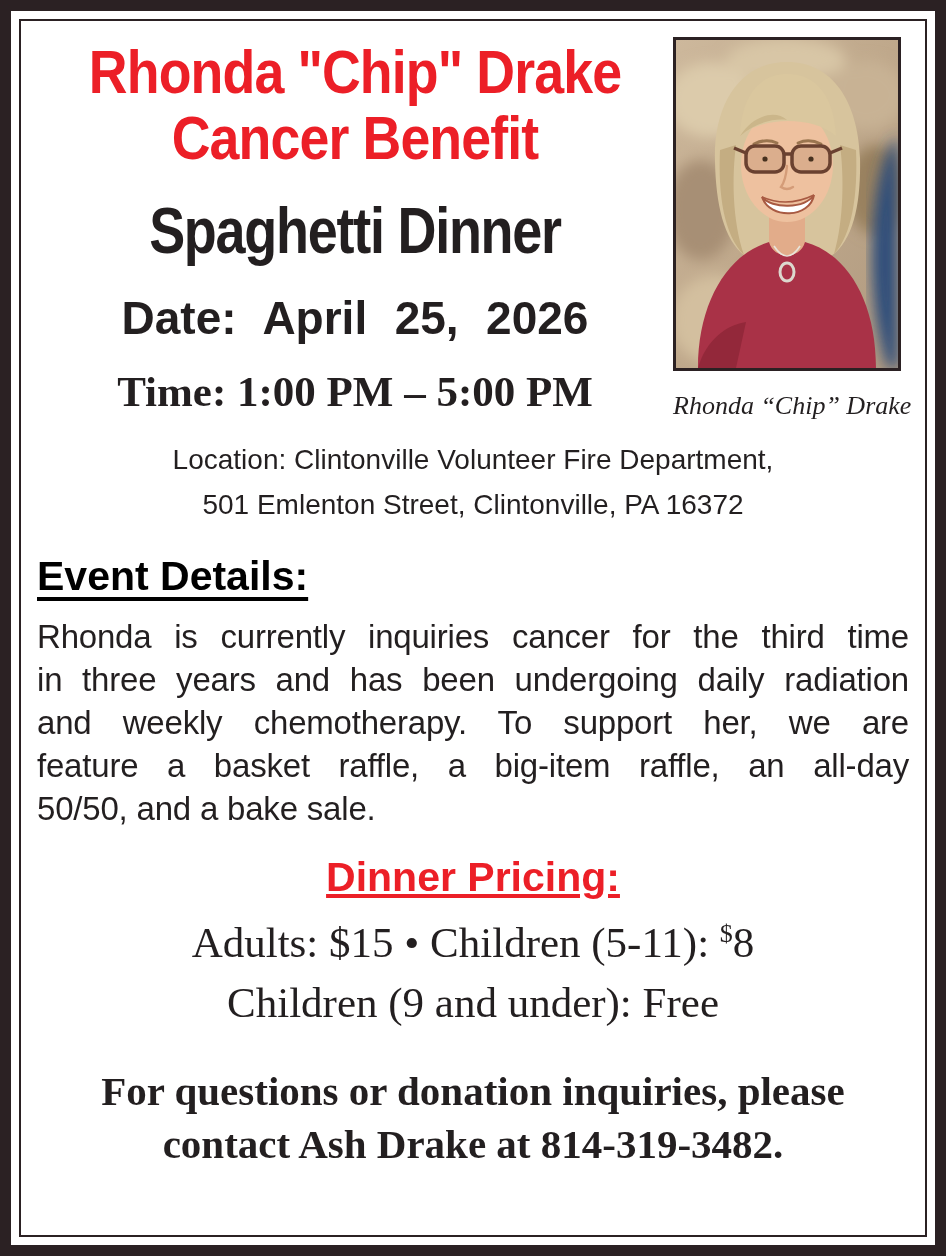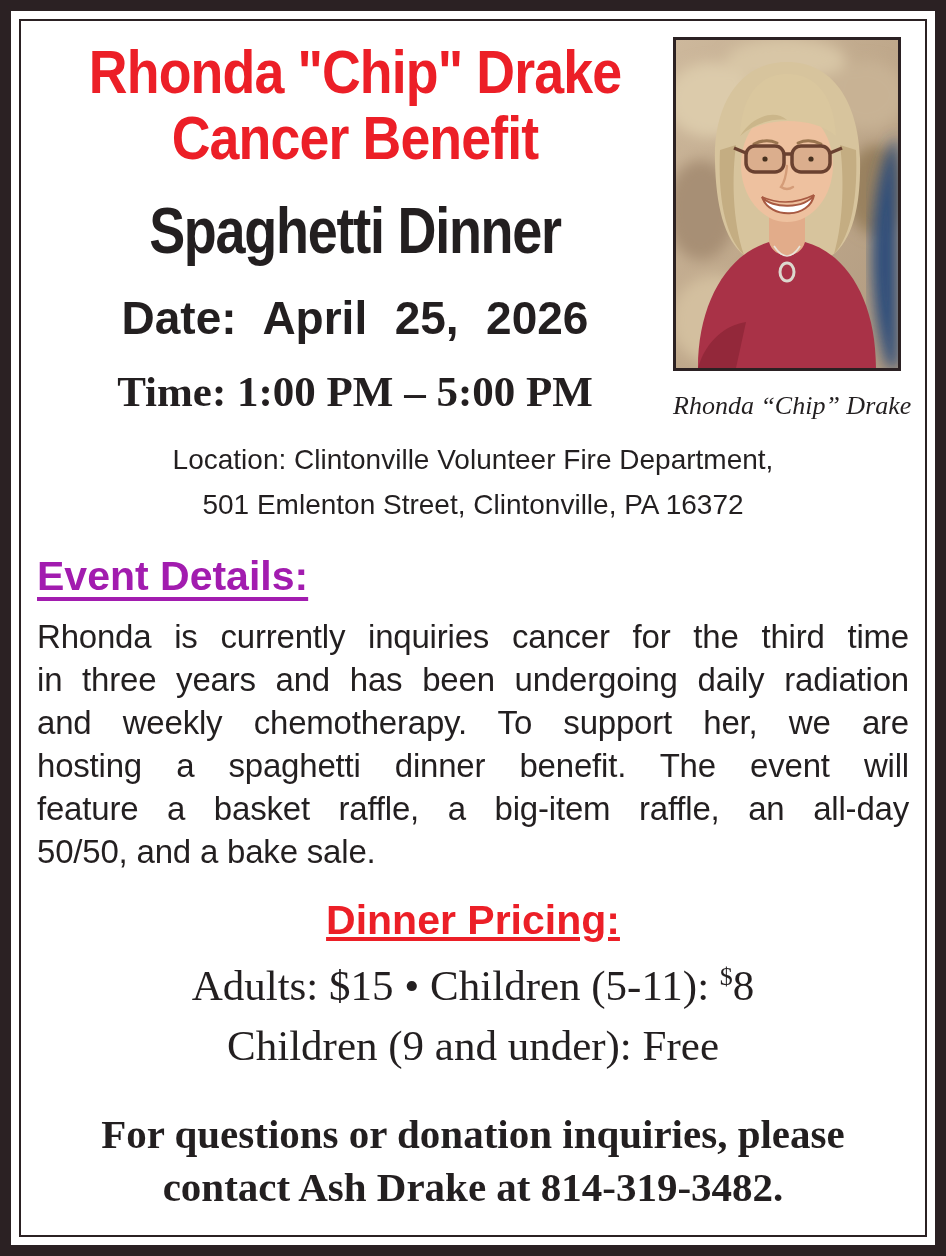--- a/index.html
+++ b/index.html
@@ -42,21 +42,21 @@
   .photo-caption{
     font-family:"Liberation Serif",serif;font-style:italic;
     font-size:26px;line-height:30px;margin-top:16px;white-space:nowrap;
   }
   
   .location{
     text-align:center;font-size:28px;line-height:45px;margin-top:16px;
   }
   
   .event-heading{
-    color:#a21caf;font-weight:bold;font-size:41px;line-height:46px;
+    color:#000000;font-weight:bold;font-size:41px;line-height:46px;
     margin-top:26px;
     text-decoration:underline;text-decoration-thickness:4px;text-underline-offset:7px;
     display:inline-block;
   }
   .paragraph{margin-top:16px;}
   .pline{
     font-size:33px;line-height:43px;letter-spacing:-0.2px;
     text-align:justify;text-align-last:justify;
   }
   .pline.last{text-align-last:left;}
@@ -162,21 +162,20 @@
       <div>Location: Clintonville Volunteer Fire Department,</div>
       <div>501 Emlenton Street, Clintonville, PA 16372</div>
     </div>
 
     <div>
       <span class="event-heading">Event Details:</span>
       <div class="paragraph">
         <div class="pline">Rhonda is currently inquiries cancer for the third time</div>
         <div class="pline">in three years and has been undergoing daily radiation</div>
         <div class="pline">and weekly chemotherapy. To support her, we are</div>
-        <div class="pline">hosting a spaghetti dinner benefit. The event will</div>
         <div class="pline">feature a basket raffle, a big-item raffle, an all-day</div>
         <div class="pline last">50/50, and a bake sale.</div>
       </div>
     </div>
 
     <div>
       <div class="pricing-heading">Dinner Pricing:</div>
       <div class="price-line"><span>Adults: $15 • Children (5-11): </span><span class="sup">$</span><span>8</span></div>
       <div class="price-line">Children (9 and under): Free</div>
     </div>

